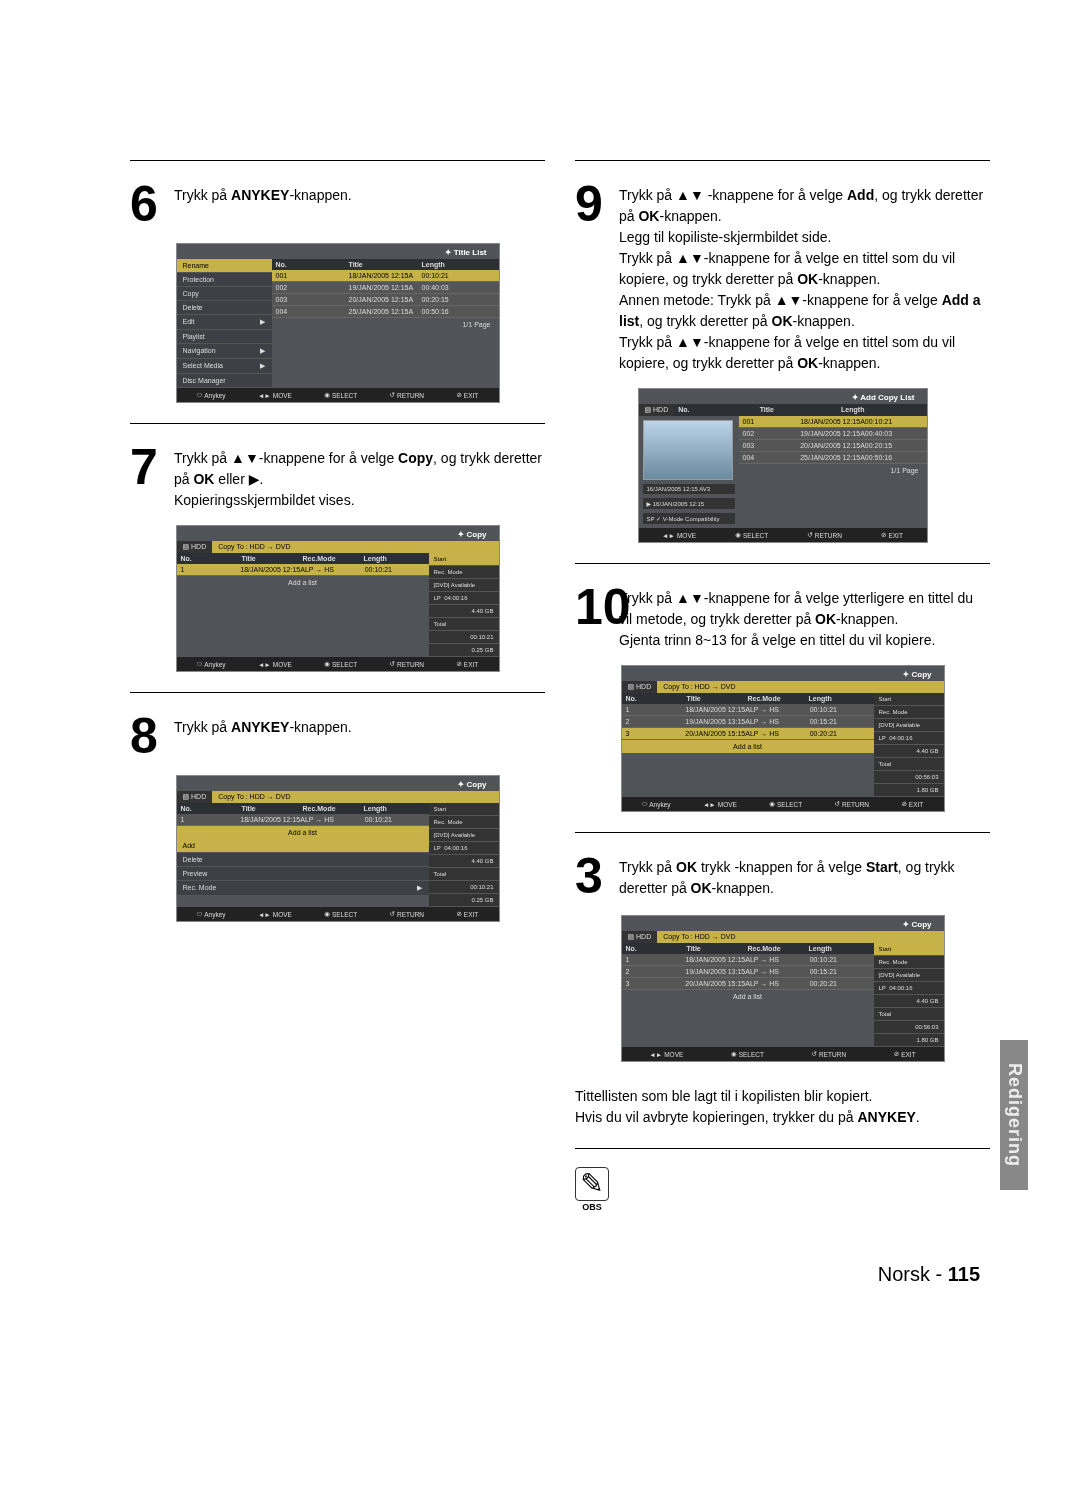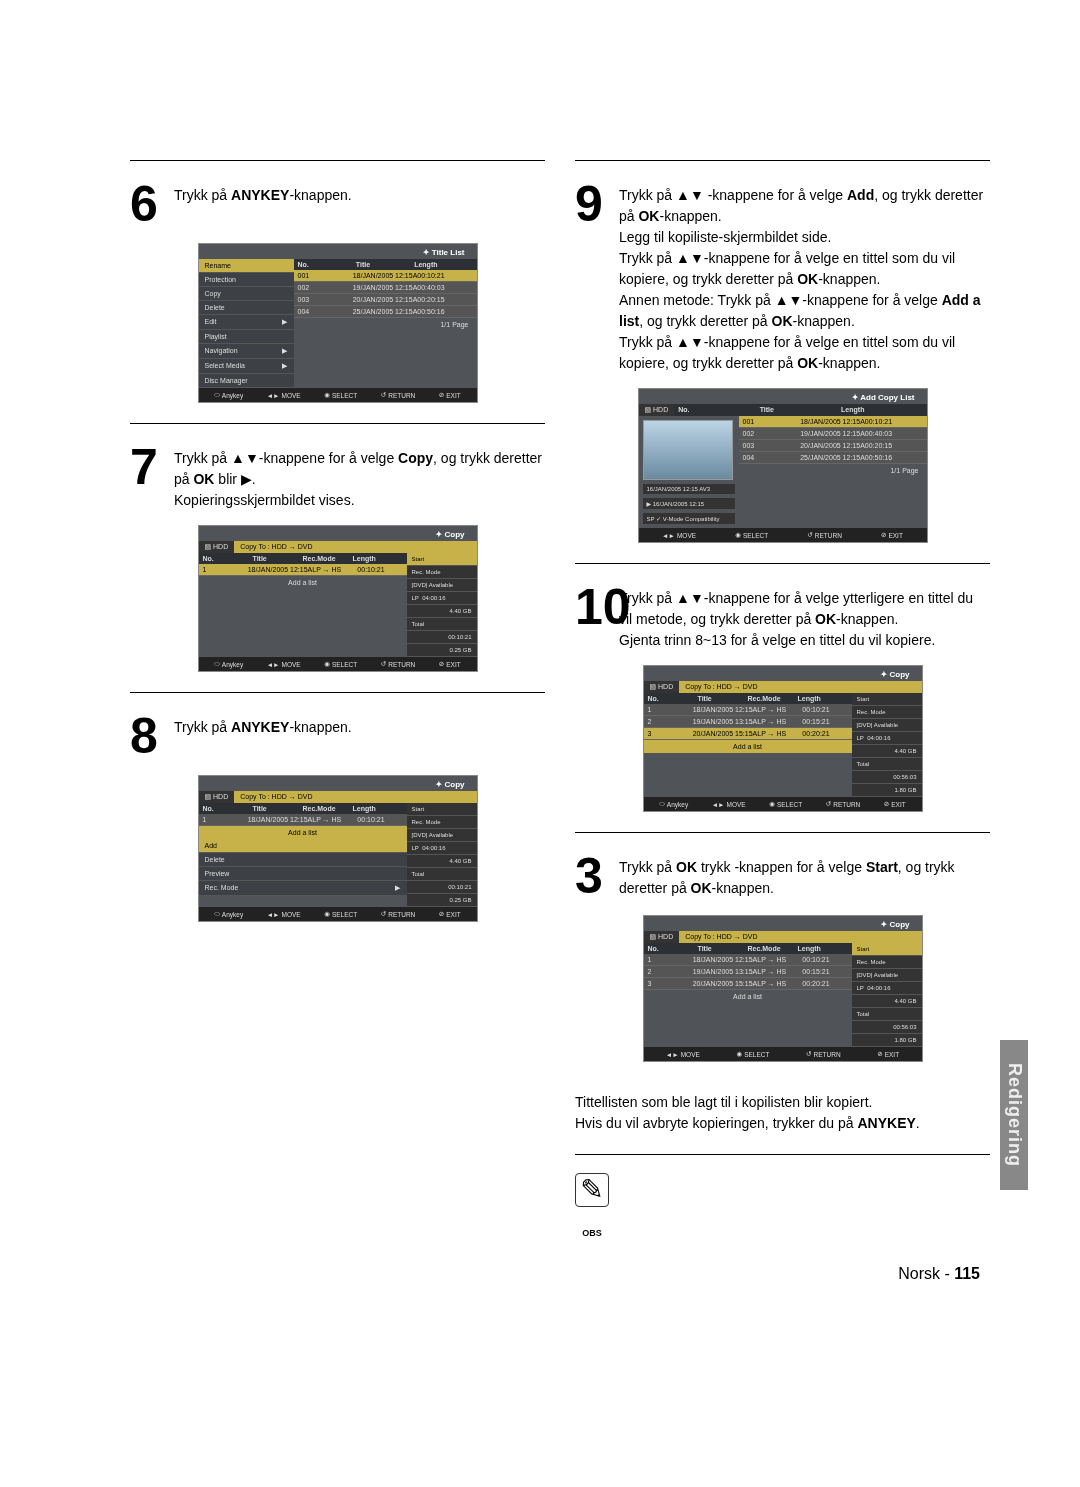--- a/index.html
+++ b/index.html
@@ -15,21 +15,21 @@
     padding: 140px 90px 60px 130px;
     position: relative;
   }
   .cols { display: flex; gap: 30px; }
   .col { flex: 1; }
   hr.sep { border: none; border-top: 1px solid #000; margin: 20px 0 18px; }
   .step { display: flex; gap: 10px; align-items: flex-start; margin-bottom: 14px; }
   .stepnum { font-size: 50px; font-weight: 700; line-height: 1; min-width: 34px; }
   .steptext { font-size: 14px; line-height: 1.5; padding-top: 6px; }
   .steptext b { font-weight: 700; }
-  .osd { background: #505458; color: #ddd; width: 280px; margin: 10px auto 10px; font-size: 7px; border: 1px solid #888; }
+  .osd { background: #505458; color: #ddd; width: 324px; margin: 10px auto 10px; font-size: 7px; border: 1px solid #888; }
   .osd.withpreview { width: 290px; }
   .osd-header { text-align: right; padding: 4px 12px 2px; font-weight: 700; color: #fff; font-size: 8px; }
   .osd-body { display: flex; }
   .menucolumn { width: 95px; }
   .menucolumn .mitem { background: #3d4045; padding: 3px 6px; border-bottom: 1px solid #555; display:flex; justify-content:space-between; }
   .menucolumn .mitem.sel { background: #c7b24a; color:#000; }
   .listcolumn { flex:1; }
   .listhead, .listhead2 { display:flex; background:#2c3034; font-size:7px; padding:2px 4px; font-weight:700; }
   .listhead span, .listhead2 span { flex:1; }
   .listrow { display:flex; padding:2px 4px; background:#555; border-bottom:1px solid #666; }
@@ -43,24 +43,24 @@
   .sidepanel { width:70px; background:#333; font-size:6px; }
   .sidepanel div { padding:3px 5px; border-bottom:1px solid #555; }
   .sidepanel .sel { background:#c7b24a; color:#000; }
   .addrow { text-align:center; padding:3px; font-size:7px; }
   .addrow.hl { background:#c7b24a; color:#000; }
   .osd-page { text-align:right; padding:3px 8px; font-size:7px; }
   .osd-footer { background:#222; display:flex; justify-content:space-around; padding:3px 4px; font-size:6.5px; }
   .osd-footer span { display:flex; align-items:center; gap:2px; }
   .notebox { display:flex; gap:16px; align-items:flex-start; margin-top:16px; font-size:14px; line-height:1.5; }
   .noteicon { font-size:28px; border:1px solid #333; border-radius:4px; width:34px; height:34px; display:flex; align-items:center; justify-content:center; }
-  .notelabel { font-size:9px; font-weight:700; text-align:center; margin-top:20px; }
+  .notelabel { font-size:9px; font-weight:700; text-align:center; margin-top:0; }
   .sidetab { position:absolute; right:52px; top:1040px; width:28px; height:150px; background:#888; display:flex; align-items:center; justify-content:center; }
   .sidetab span { writing-mode:vertical-rl; color:#eee; font-weight:700; font-size:18px; letter-spacing:1px; }
-  .footer { text-align:right; font-size:16px; margin-top:24px; padding-right:10px; }
+  .footer { text-align:right; font-size:20px; margin-top:48px; padding-right:10px; }
   .sym { font-family: "Arial Unicode MS", Arial, sans-serif; }
   .sq { display:inline-block; width:6px; height:6px; background:#333; margin-right:6px; vertical-align:middle; }
 </style>
 </head>
 <body>
 
 <div class="page">
   <div class="cols">
 
     <div class="col">
@@ -132,21 +132,21 @@
           <span>↺ <span>RETURN</span></span>
           <span>⊘ <span>EXIT</span></span>
         </div>
       </div>
 
       <hr class="sep">
 
       <div class="step">
         <div class="stepnum">7</div>
         <div class="steptext">
-          <span>Trykk på </span><span class="sym">▲▼</span><span>-knappene for å velge </span><b>Copy</b><span>, og trykk deretter på </span><b>OK</b><span> blir ▶.</span><br>
+          <span>Trykk på </span><span class="sym">▲▼</span><span>-knappene for å velge </span><b>Copy</b><span>, og trykk deretter på </span><b>OK</b><span> eller ▶.</span><br>
           <span>Kopieringsskjermbildet vises.</span>
         </div>
       </div>
 
       <div class="osd">
         <div class="osd-header">✦ <span>Copy</span></div>
         <div class="copytabs">
             <div class="t1">▧ <span>HDD</span></div>
             <div class="t2">Copy To : HDD → DVD</div>
           </div>
@@ -429,21 +429,21 @@
           </div>
         </div>
         <div class="osd-footer">
           <span>◄► <span>MOVE</span></span>
           <span>◉ <span>SELECT</span></span>
           <span>↺ <span>RETURN</span></span>
           <span>⊘ <span>EXIT</span></span>
         </div>
       </div>
 
-      <div class="steptext" style="margin-top:24px">
+      <div class="steptext" style="margin-top:18px">
         <span>Tittellisten som ble lagt til i kopilisten blir kopiert.</span><br>
         <span>Hvis du vil avbryte kopieringen, trykker du på </span><b>ANYKEY</b><span>.</span>
       </div>
 
       <hr class="sep">
 
       <div class="notebox">
         <div>
           <div class="noteicon">✎</div>
           <div class="notelabel">OBS</div>

